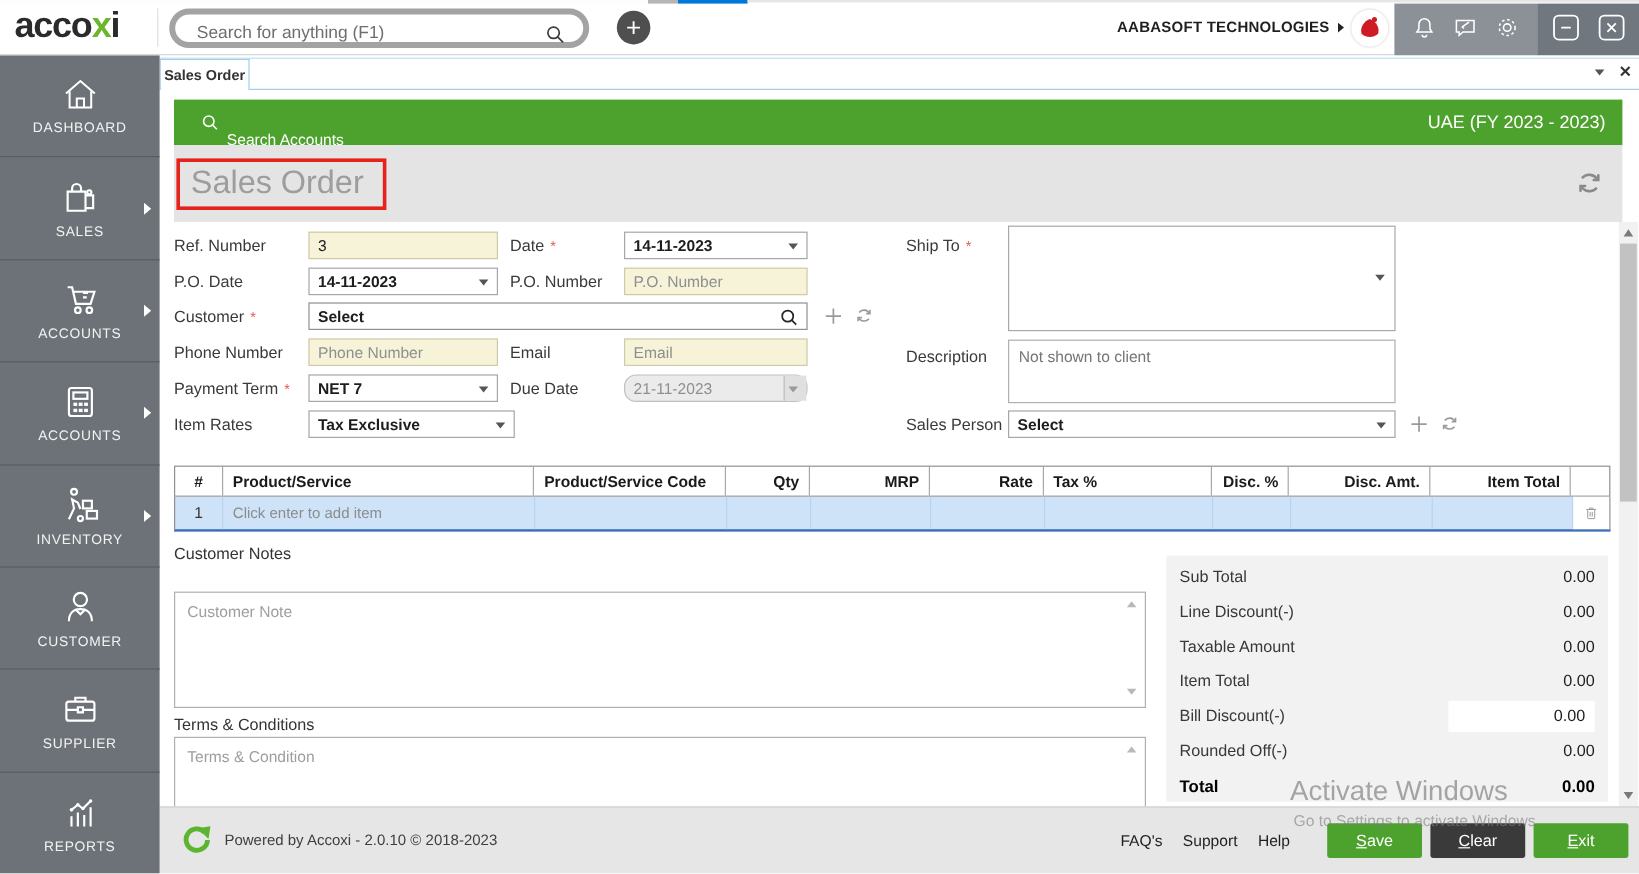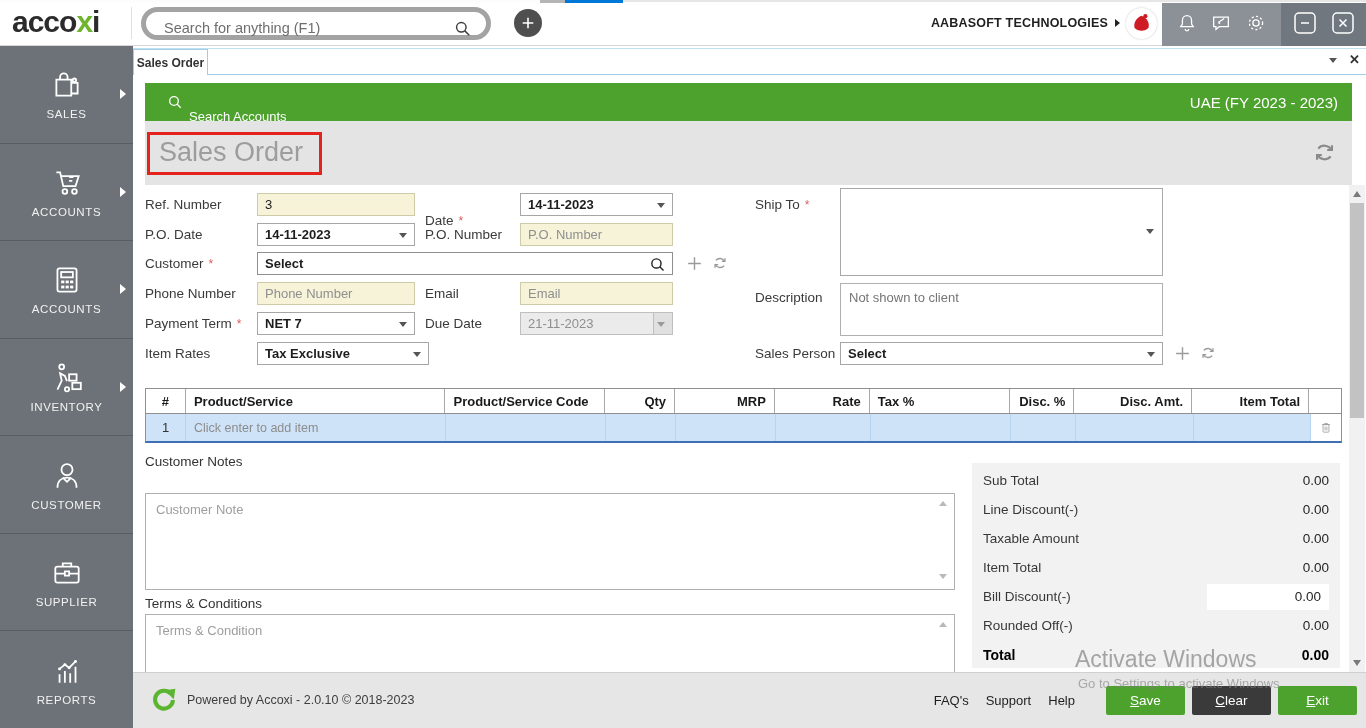--- a/index.html
+++ b/index.html
@@ -61,21 +61,21 @@
   #page-title { font-size:27px; color:#9d9d9d; }
   #title-refresh { position:absolute; right:14px; top:18px; color:#8a8a8a; cursor:pointer; }
 
   
   .flabel { position:absolute; height:23px; line-height:23px; font-size:13.5px; color:#3a3a3a; white-space:nowrap; }
   .req { color:#e05c5c; font-size:12px; margin-left:5px; }
   .tf { position:absolute; height:23px; border:1px solid #cfcba9; background:#f6f3d9; font-size:13px; color:#222; padding:0 7px; font-family:inherit; outline:none; }
   .tf::placeholder { color:#8f8f8f; }
   .dd { position:absolute; height:23px; border:1px solid #a6a6a6; background:#fff; font-size:13px; font-weight:bold; color:#1d1d1d; display:flex; align-items:center; padding:0 20px 0 7px; cursor:pointer; }
   .dd .dcaret { position:absolute; right:7px; top:9px; width:0; height:0; border-top:5px solid #555; border-left:4px solid transparent; border-right:4px solid transparent; }
-  .dd.disabled { background:#ebebeb; color:#8f8f8f; font-weight:normal; border-color:#bfbfbf; }
+  .dd.disabled { background:#ebebeb; color:#8f8f8f; font-weight:normal; border-color:#bfbfbf;border-radius:10px; }
   .dd.disabled .dbox { position:absolute; right:0; top:0; width:19px; height:21px; background:#e0e0e0; border-left:1px solid #bfbfbf; }
   .dd.disabled .dcaret { border-top-color:#9a9a9a; z-index:1; }
   .icon-plus, .icon-refresh { position:absolute; color:#9a9a9a; cursor:pointer; }
 
   
   #itable { position:absolute; top:342px; left:12px; width:1197px; }
   .trow-h { display:flex; height:26px; border:1px solid #909090; background:#fff; }
   .th { font-size:13px; font-weight:bold; color:#1a1a1a; border-right:1px solid #a8a8a8; display:flex; align-items:center; padding:0 8px; }
   .th:last-child { border-right:none; }
   .trow-d { display:flex; height:29px; border-left:1px solid #909090; border-right:1px solid #909090; border-bottom:2px solid #3f6fb5; background:#cfe3f8; }
@@ -191,20 +191,28 @@
       <svg width="24" height="24" viewBox="0 0 24 24" fill="none" stroke="#fff" stroke-width="1.5">
           <rect x="2" y="2" width="20" height="20" rx="4"></rect>
           <path d="M8.5 8.5 l7 7 M15.5 8.5 l-7 7"></path>
         </svg>
     </span>
   </div>
 </div>
 
 <div id="sidebar">
   <div class="sbitem">
+    <svg width="36" height="32" viewBox="0 0 32 32" fill="none" stroke="#fff" stroke-width="1.7">
+        <path d="M4 15 L16 4.5 L28 15"></path>
+        <path d="M7 13 V26.5 H25 V13"></path>
+        <path d="M13 26.5 V19 H19 V26.5"></path>
+      </svg>
+    <div class="sblabel">DASHBOARD</div>
+  </div>
+  <div class="sbitem">
     <svg width="36" height="34" viewBox="0 0 32 32" fill="none" stroke="#fff" stroke-width="1.7">
         <path d="M6 11 H20 V26 H6 Z"></path>
         <path d="M9.5 11 V8.5 a3.5 3.5 0 0 1 7 0 V11"></path>
         <path d="M20 14 H26 V24 H20"></path>
         <circle cx="23" cy="11.5" r="1.6"></circle>
       </svg>
     <div class="sblabel">SALES</div>
     <span class="sbarrow"></span>
   </div>
   <div class="sbitem">
@@ -306,21 +314,21 @@
           <path d="M18.6 5.6 v4.2 h-4.2"></path>
           <path d="M17.5 15.5 a7 7 0 0 1-11.5-1"></path>
           <path d="M5.4 18.4 v-4.2 h4.2"></path>
         </svg>
     </span>
   </div>
 
   <div class="flabel" style="left:12px; top:147px;"><span>Ref. Number</span></div>
   <input class="tf" style="left: 124px; top: 147px; width: 158px;" value="3">
 
-  <div class="flabel" style="left:292px; top:147px;margin-top:16px;"><span>Date</span><span class="req">*</span></div>
+  <div class="flabel" style="left:292px; top:147px;"><span>Date</span><span class="req">*</span></div>
   <div class="dd" style="left:387px; top:147px; width:153px;">
       <span>14-11-2023</span>
       <span class="dcaret"></span>
     </div>
 
   <div class="flabel" style="left:12px; top:177px;"><span>P.O. Date</span></div>
   <div class="dd" style="left:124px; top:177px; width:158px;">
       <span>14-11-2023</span>
       <span class="dcaret"></span>
     </div>

